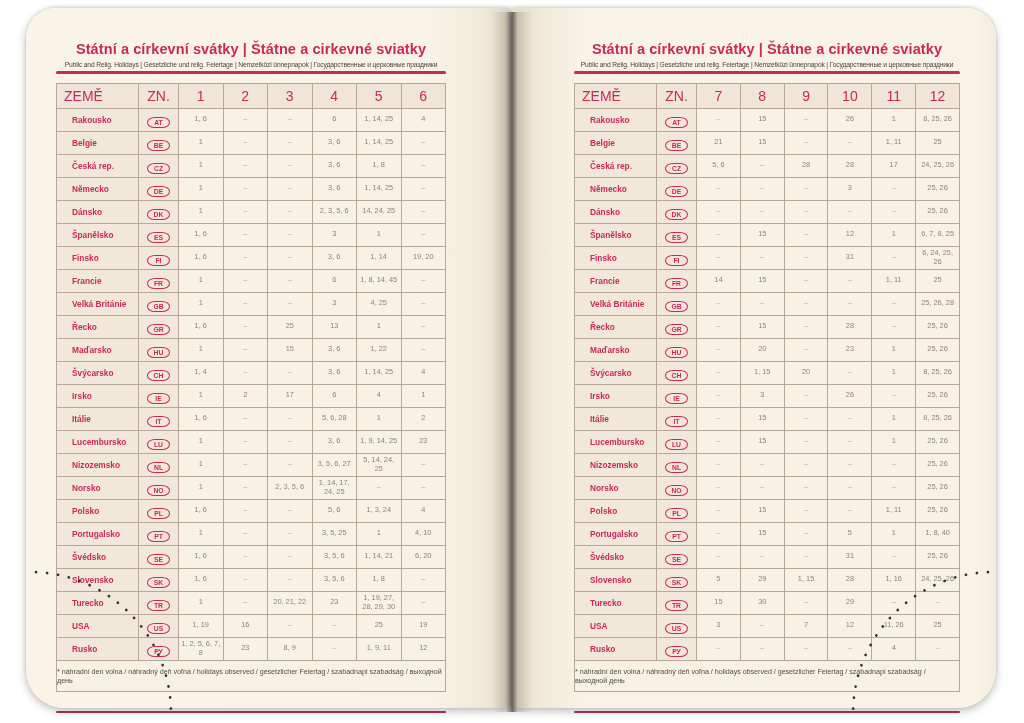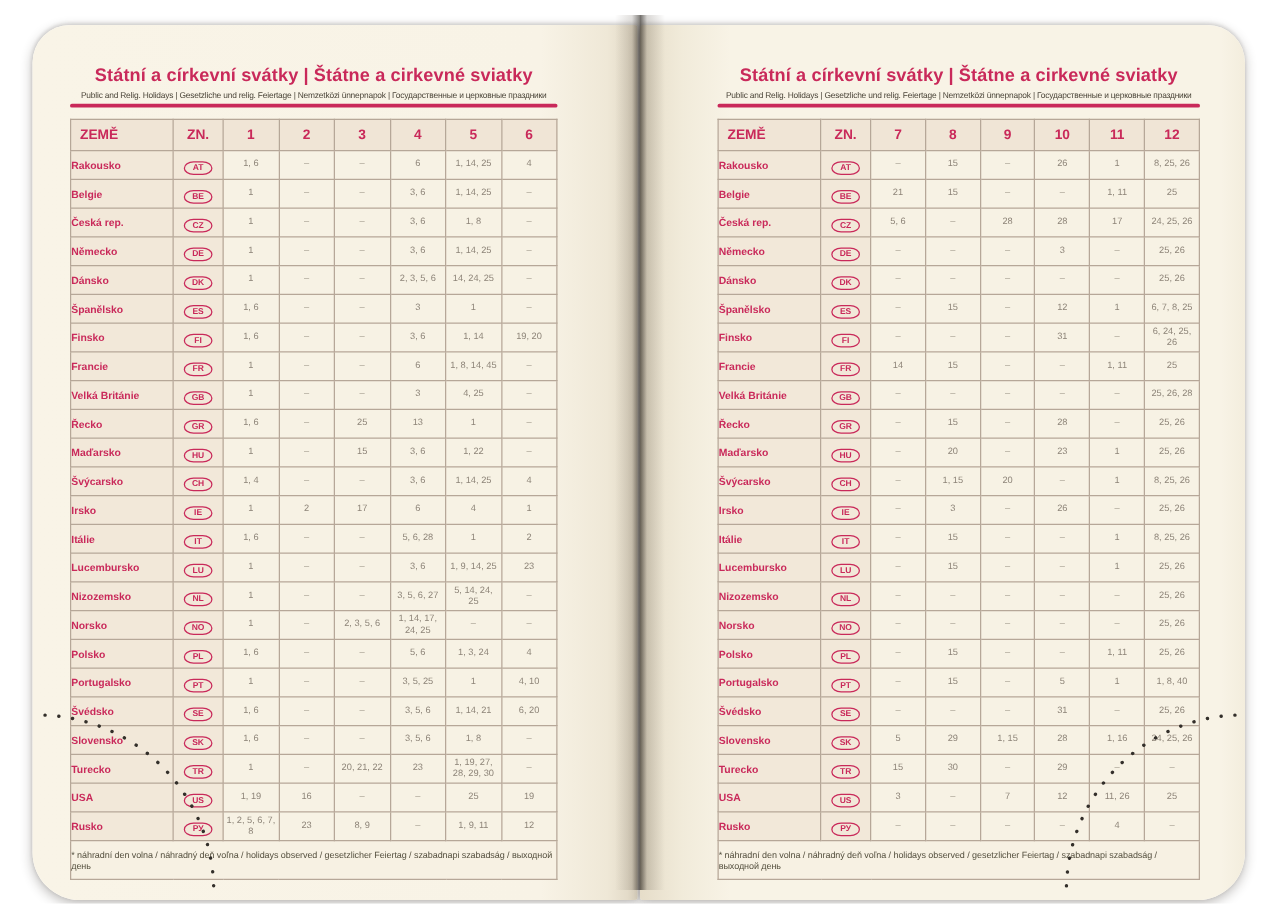--- a/index.html
+++ b/index.html
@@ -1,19 +1,19 @@
 <!DOCTYPE html>
 <html><head>
 <meta charset="utf-8">
 <style>
   html,body{margin:0;padding:0;background:#ffffff;}
   body{width:1024px;height:723px;font-family:"Liberation Sans",sans-serif;-webkit-font-smoothing:antialiased;}
   .book{position:relative;width:1024px;height:723px;background:#ffffff;overflow:hidden;}
 
-  .page{position:absolute;top:20px;height:700px;width:484px;
+  .page{position:absolute;top:8px;height:700px;width:484px;
         box-shadow:0 3px 9px rgba(40,34,26,.30),0 -1px 3px rgba(40,34,26,.14);}
   .page.left{left:26px;border-radius:30px 2px 2px 38px;
         background:linear-gradient(to right,#f9f4e7 0%,#f8f3e6 84%,#efe8d7 95%,#ded5c2 100%);}
   .page.right{left:512px;border-radius:2px 30px 38px 2px;
         background:linear-gradient(to right,#e6ddc9 0%,#f1ebda 7%,#f8f3e6 15%,#f8f3e6 96%,#f3eddd 100%);}
 
   .spine{position:absolute;left:492px;top:12px;width:40px;height:700px;pointer-events:none;z-index:5;
         background:linear-gradient(to right,rgba(70,60,48,0) 0%,rgba(70,60,48,.16) 34%,rgba(33,28,22,.50) 48%,rgba(33,28,22,.62) 51%,rgba(70,60,48,.20) 64%,rgba(70,60,48,0) 100%);}
 
   .content{padding-top:33px;}
@@ -22,24 +22,24 @@
 
   .title{margin:0;text-align:center;font-size:14.5px;font-weight:bold;color:#c9295a;letter-spacing:.1px;}
   .subtitle{margin-top:4px;text-align:center;font-size:6.7px;letter-spacing:-.15px;white-space:nowrap;color:#4c463a;}
   .rule-pink{margin-top:3px;height:2.6px;background:#c9295a;border-radius:2px;}
 
   table.holidays{margin-top:9px;width:100%;border-collapse:collapse;table-layout:fixed;
         border:1px solid #a3947f;}
   table.holidays th,table.holidays td{border:1px solid #b6a798;}
   col.c-country{width:82px;} col.c-code{width:40px;}
 
-  thead th{background:#f0e5d6;height:22px;color:#c9295a;font-size:11px;font-weight:bold;text-align:center;}
+  thead th{background:#f0e5d6;height:22px;color:#c9295a;font-size:14px;font-weight:normal;text-align:center;}
   thead th.th-country{text-align:left;padding-left:7px;}
 
-  td.name{background:#f2e8d9;color:#c9295a;font-size:8.3px;font-weight:bold;text-align:left;padding-left:0;height:20px;}
+  td.name{background:#f2e8d9;color:#c9295a;font-size:8.3px;font-weight:bold;text-align:left;padding-left:15px;height:20px;}
   td.codecell{background:#f2e8d9;text-align:center;}
   .badge{display:inline-block;border:1px solid #c9295a;border-radius:10px/7px;color:#c9295a;
         font-size:6.8px;font-weight:bold;line-height:9.5px;padding:0 4.5px;min-width:12px;text-align:center;}
   td.val{background:#f7f2e4;color:#8d8478;font-size:7.4px;text-align:center;line-height:1.2;padding:1px 2px;}
   td.val.dash{color:#a89f91;}
 
   td.footnote{background:#f7f1e3;text-align:left;padding:6px 0;font-size:7.2px;color:#55503f;letter-spacing:-.05px;}
 
   .rule-maroon{margin-top:19px;height:2.6px;background:#9e2b50;border-radius:2px;}
 

